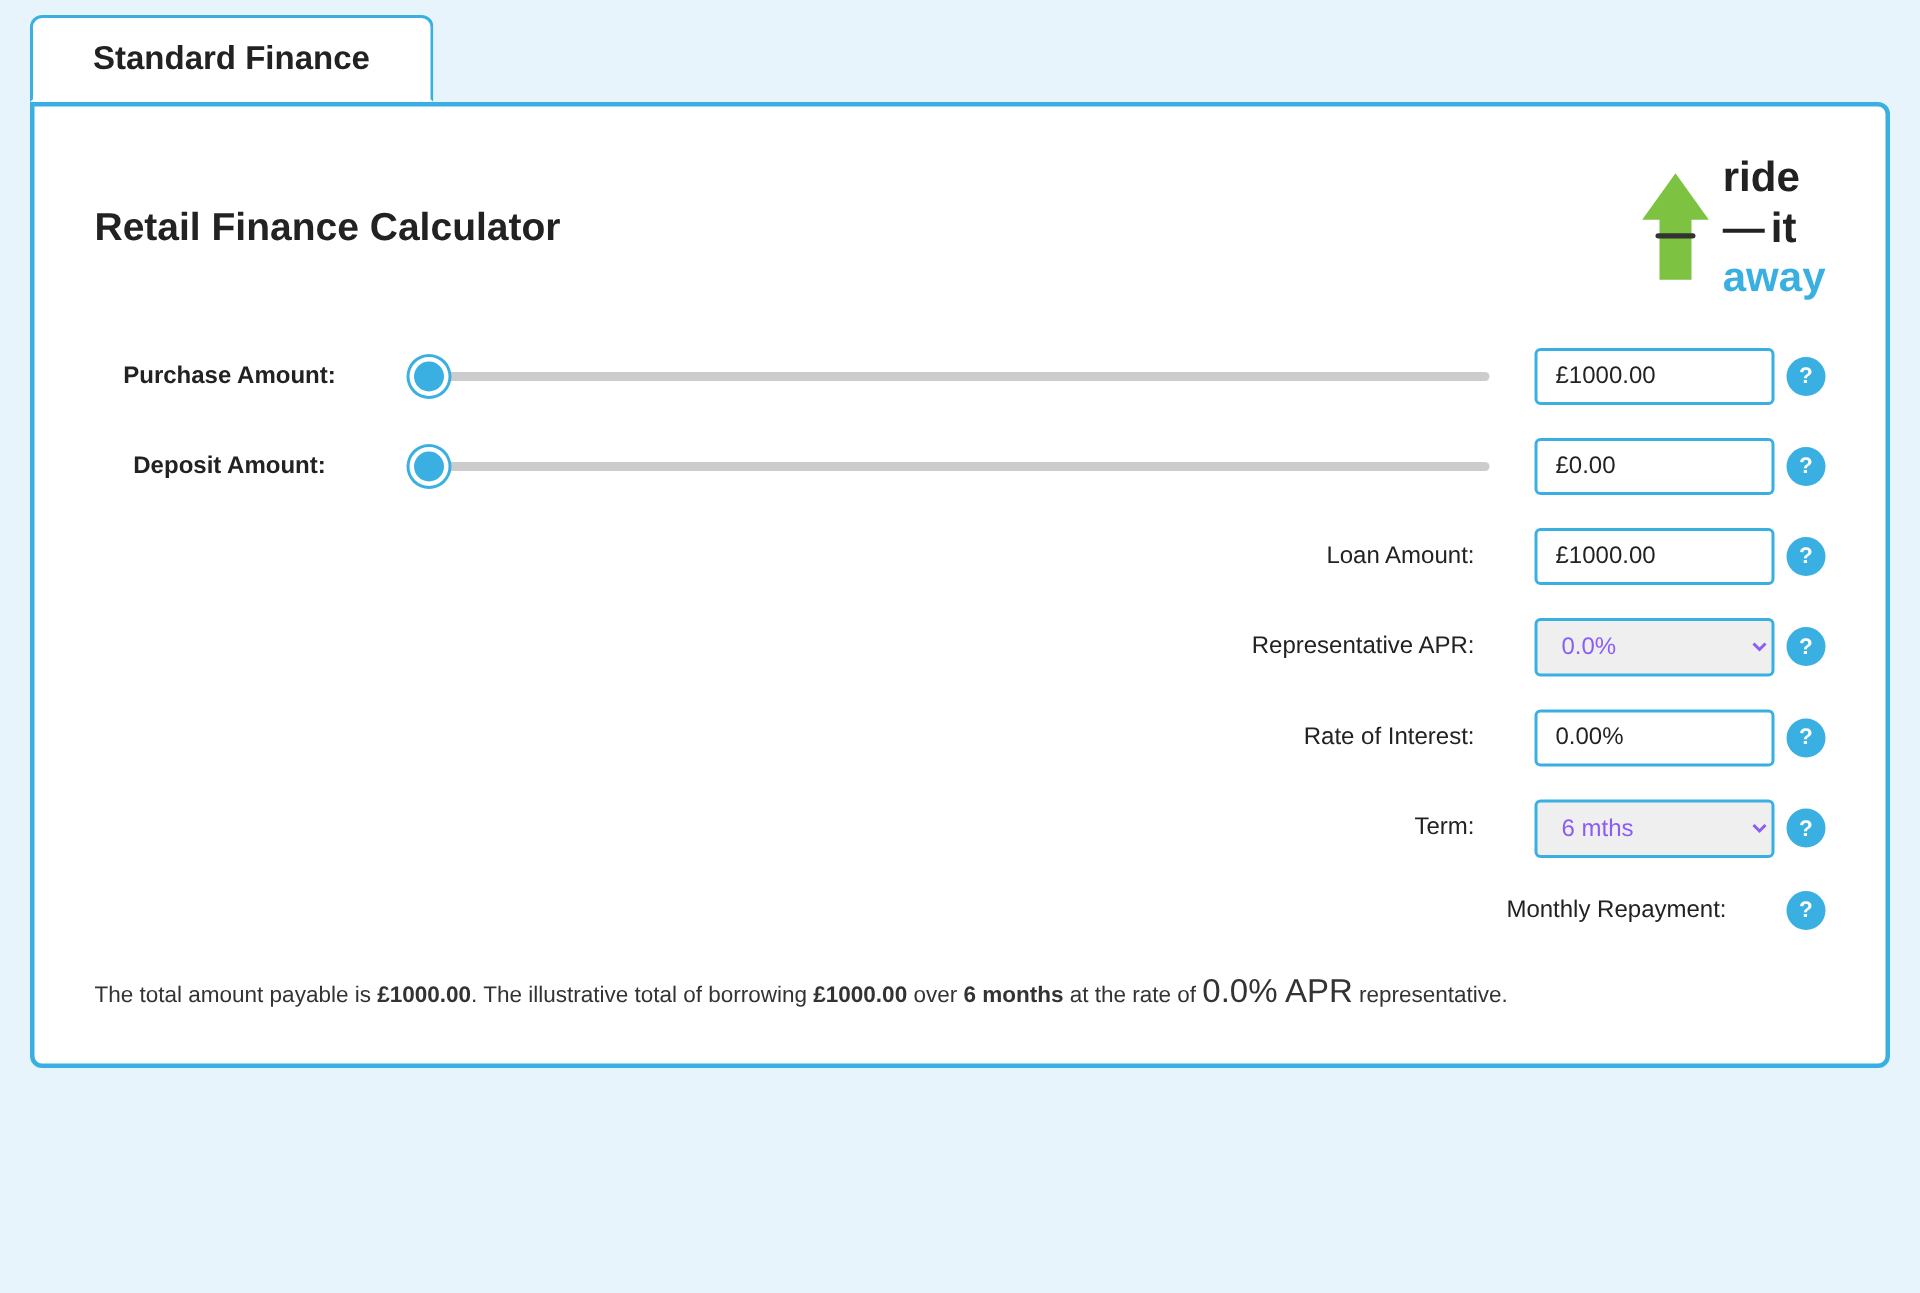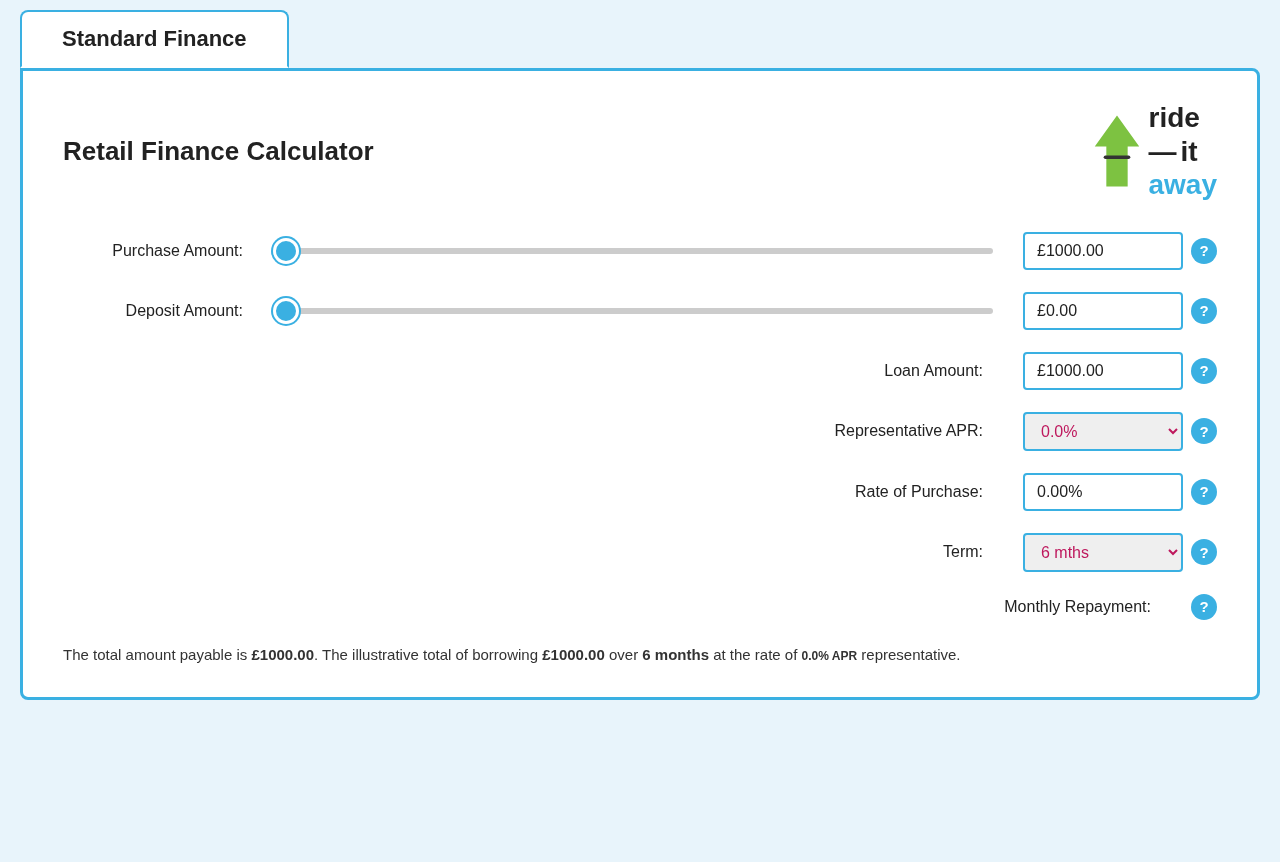--- a/index.html
+++ b/index.html
@@ -72,25 +72,25 @@
     .logo-text .it { color: #222; }
     .logo-text .away { color: #3ab0e2; }
     .logo-text .dash { color: #222; }
 
     .form-row {
       display: flex;
       align-items: center;
       margin-bottom: 22px;
     }
     .form-label {
-      font-weight: normal;
+      font-weight: bold;
       font-size: 16px;
       color: #222;
       min-width: 200px;
-      text-align: right;
+      text-align: center;
       padding-right: 20px;
     }
     .slider-wrapper {
       flex: 1;
       padding: 0 10px;
       display: flex;
       align-items: center;
     }
     .slider-input {
       width: 100%;
@@ -136,21 +136,21 @@
       font-size: 16px;
       color: #222;
       outline: none;
     }
     .field-select {
       width: 160px;
       padding: 8px 12px;
       border: 2px solid #3ab0e2;
       border-radius: 4px;
       font-size: 16px;
-      color: #be185d;
+      color: #8b5cf6;
       outline: none;
       appearance: auto;
     }
     .help-btn {
       width: 26px;
       height: 26px;
       background: #3ab0e2;
       color: #fff;
       border: none;
       border-radius: 50%;
@@ -177,22 +177,22 @@
     .summary-text {
       font-size: 15px;
       color: #333;
       margin-top: 20px;
       line-height: 1.7;
     }
     .summary-text strong {
       font-weight: bold;
     }
     .summary-text .big-bold {
-      font-size: 12px;
-      font-weight: bold;
+      font-size: 22px;
+      font-weight: normal;
     }
     
     .logo-svg-wrap {
       display: flex;
       align-items: center;
       gap: 2px;
     }
   </style>
 </head>
 <body>
@@ -265,21 +265,21 @@
           <option>5.0%</option>
           <option>10.0%</option>
           <option>15.0%</option>
           <option>20.0%</option>
         </select>
         <button class="help-btn">?</button>
       </div>
     </div>
 
     <div class="right-align-row">
-      <div class="right-label">Rate of Purchase:</div>
+      <div class="right-label">Rate of Interest:</div>
       <div class="field-group">
         <input type="text" class="field-input" value="0.00%" style="">
         <button class="help-btn">?</button>
       </div>
     </div>
 
     <div class="right-align-row">
       <div class="right-label">Term:</div>
       <div class="field-group">
         <select class="field-select">

